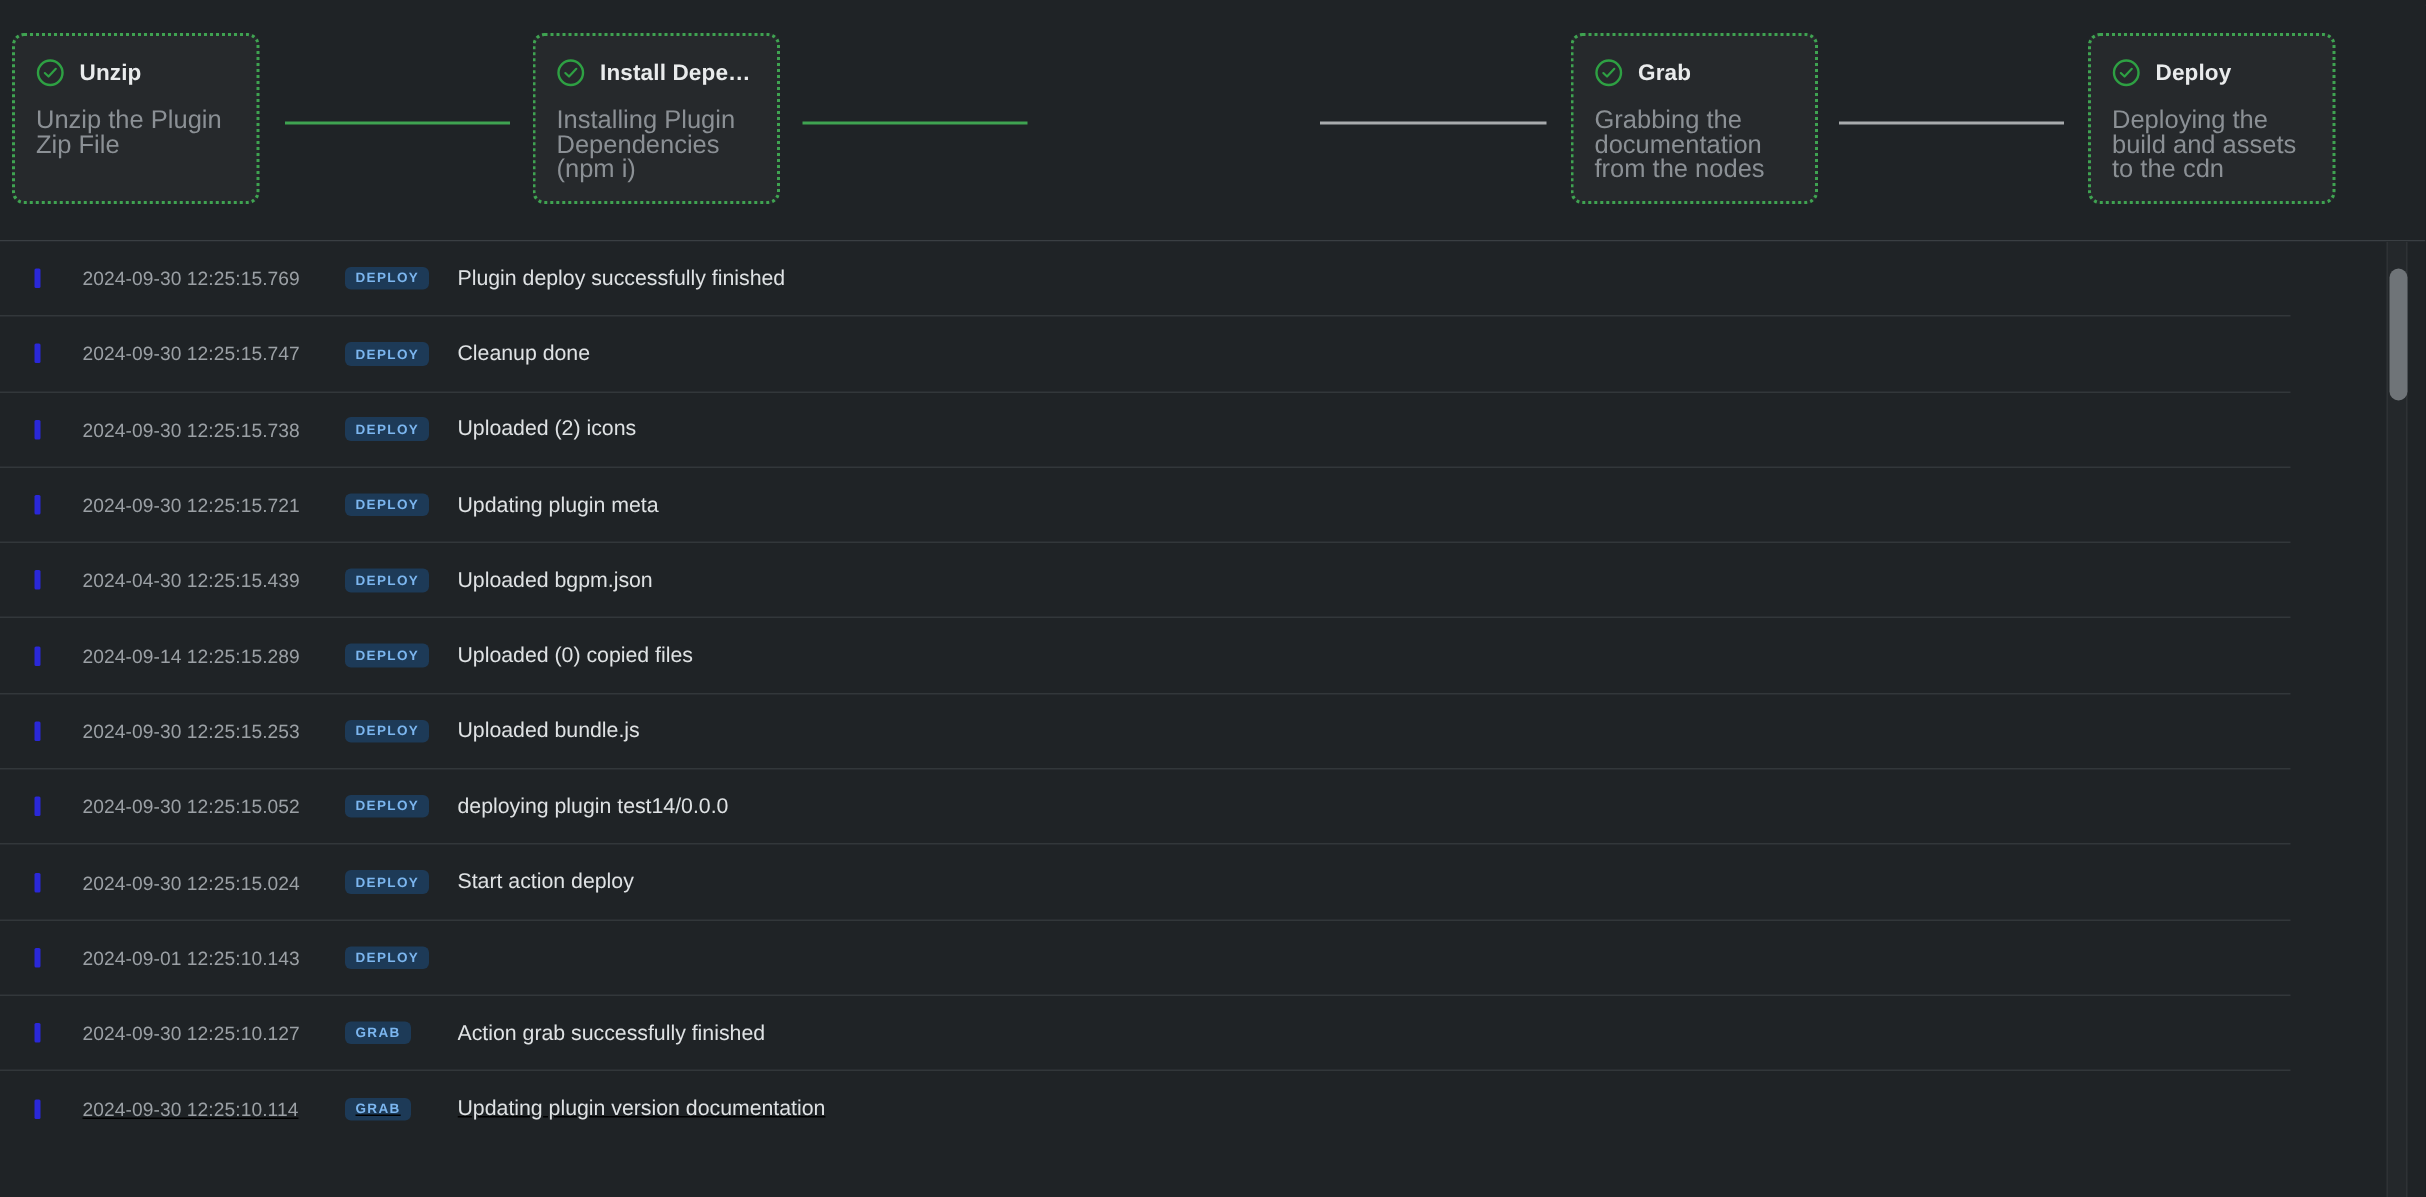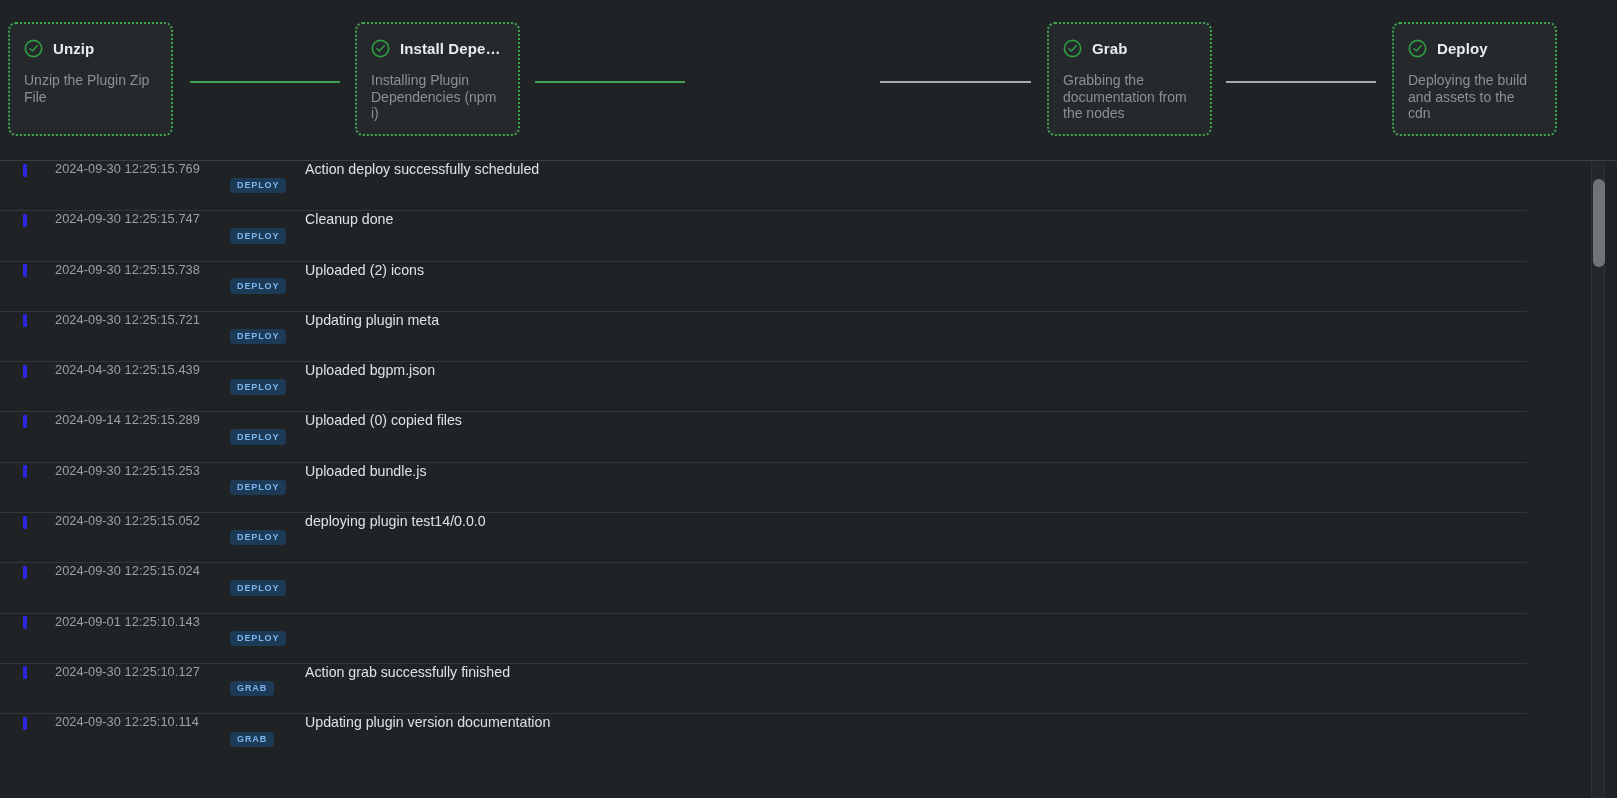--- a/index.html
+++ b/index.html
@@ -84,21 +84,21 @@
     font-weight: bold;
     color: #e9ebec;
     white-space: nowrap;
     overflow: hidden;
     text-overflow: ellipsis;
     letter-spacing: .1px;
   }
 
   .step-desc {
     margin-top: 12px;
-    font-size: 14px;
+    font-size: 17px;
     line-height: 16.5px;
     color: #8b9095;
     max-width: 134px;
   }
 
   
   .connector {
     position: absolute;
     top: 81px;
     height: 2px;
@@ -116,26 +116,27 @@
     background: #1f2326;
   }
 
   .log-list {
     position: absolute;
     left: 0; top: 0; right: 0;
   }
 
   .log-row {
     display: flex;
+    align-items: center;
     height: 50.3px;
     padding: 0 0 0 23px;
     border-bottom: 1px solid #32373a;
     margin-right: 90px;
   }
-  .log-row:last-child { border-bottom: none; }
+  .log-row:last-child { border-bottom: none; text-decoration: underline; }
 
   .row-icon {
     flex: 0 0 14px;
     width: 14px;
     height: 18px;
     display: flex;
     align-items: center;
     justify-content: flex-start;
   }
   .row-icon span {
@@ -272,21 +273,21 @@
   <div class="log-wrap">
     <div class="log-list" id="log-list">
         <div class="log-row">
           <div class="row-icon">
             <span></span>
           </div>
           <div class="row-time">2024-09-30 12:25:15.769</div>
           <div class="row-badge-cell">
             <span class="badge">DEPLOY</span>
           </div>
-          <div class="row-msg">Action deploy successfully scheduled</div>
+          <div class="row-msg">Plugin deploy successfully finished</div>
         </div>
         <div class="log-row">
           <div class="row-icon">
             <span></span>
           </div>
           <div class="row-time">2024-09-30 12:25:15.747</div>
           <div class="row-badge-cell">
             <span class="badge">DEPLOY</span>
           </div>
           <div class="row-msg">Cleanup done</div>
@@ -352,20 +353,21 @@
           <div class="row-msg">deploying plugin test14/0.0.0</div>
         </div>
         <div class="log-row">
           <div class="row-icon">
             <span></span>
           </div>
           <div class="row-time">2024-09-30 12:25:15.024</div>
           <div class="row-badge-cell">
             <span class="badge">DEPLOY</span>
           </div>
+          <div class="row-msg">Start action deploy</div>
         </div>
         <div class="log-row">
           <div class="row-icon">
             <span></span>
           </div>
           <div class="row-time">2024-09-01 12:25:10.143</div>
           <div class="row-badge-cell">
             <span class="badge">DEPLOY</span>
           </div>
         </div>

